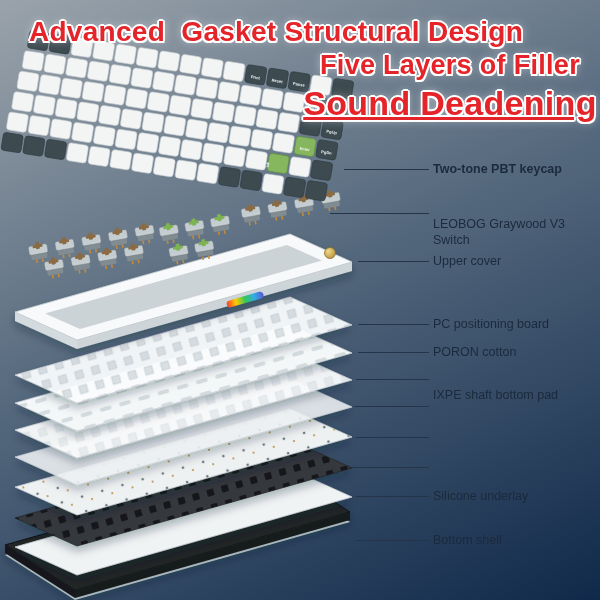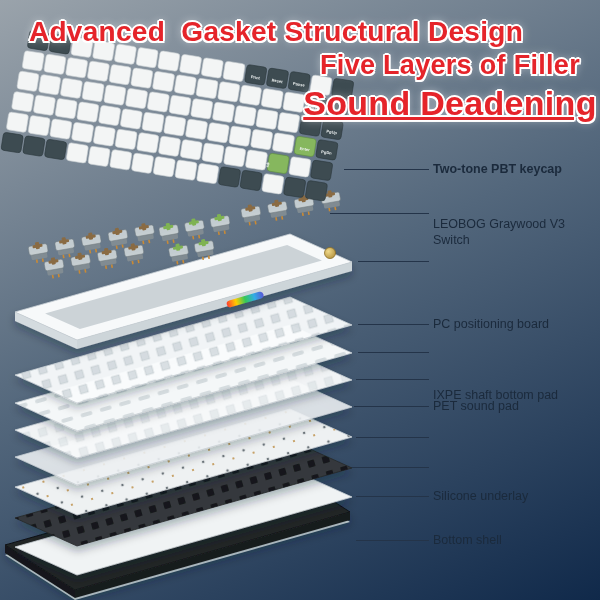--- a/index.html
+++ b/index.html
@@ -283,19 +283,20 @@
   <div class="callout-line" style="top:352px;left:358px;width:71px;"></div>
   <div class="callout-line" style="top:379px;left:356px;width:73px;"></div>
   <div class="callout-line" style="top:406px;left:354px;width:75px;"></div>
   <div class="callout-line" style="top:437px;left:356px;width:73px;"></div>
   <div class="callout-line" style="top:467px;left:352px;width:77px;"></div>
   <div class="callout-line" style="top:496px;left:356px;width:73px;"></div>
   <div class="callout-line" style="top:540px;left:356px;width:73px;"></div>
 
   <div class="callout-label" style="top:162px;font-weight:bold;">Two-tone PBT keycap</div>
   <div class="callout-label" style="top:217px;">LEOBOG Graywood V3 Switch</div>
+  <div class="callout-label" style="top:254px;">Upper cover</div>
   <div class="callout-label" style="top:317px;">PC positioning board</div>
+  <div class="callout-label" style="top:345px;">PORON cotton</div>
   <div class="callout-label" style="top:388px;">IXPE shaft bottom pad</div>
-  <div class="callout-label" style="top:399px;">PET sound pad</div>
   <div class="callout-label" style="top:489px;">Silicone underlay</div>
   <div class="callout-label" style="top:533px;">Bottom shell</div>
 
 </div>
 
 </body></html>

